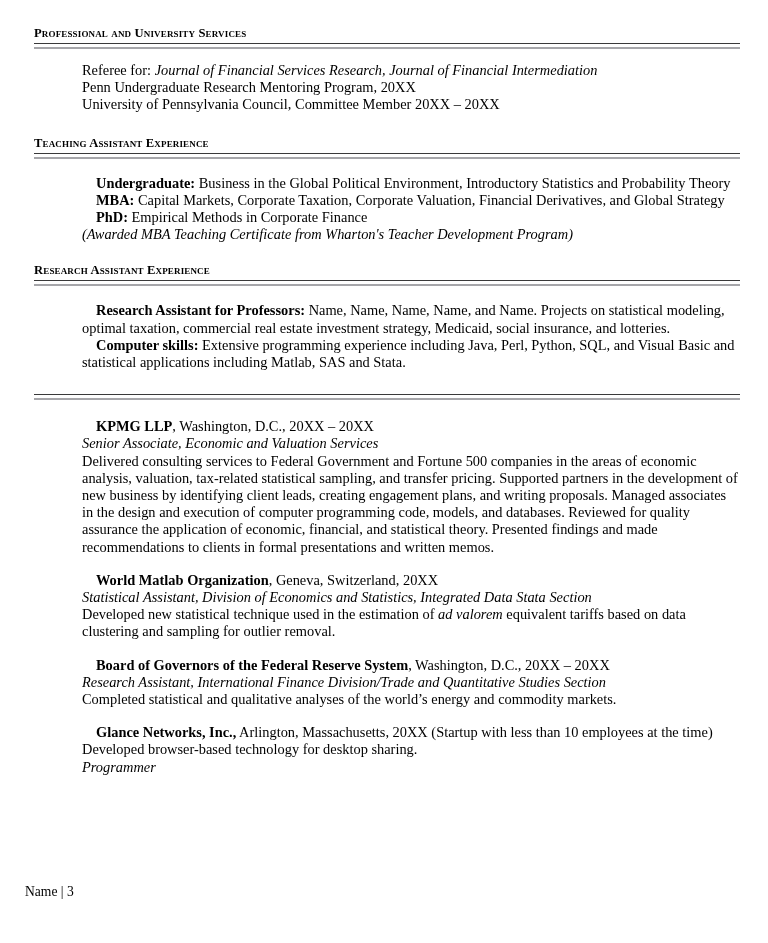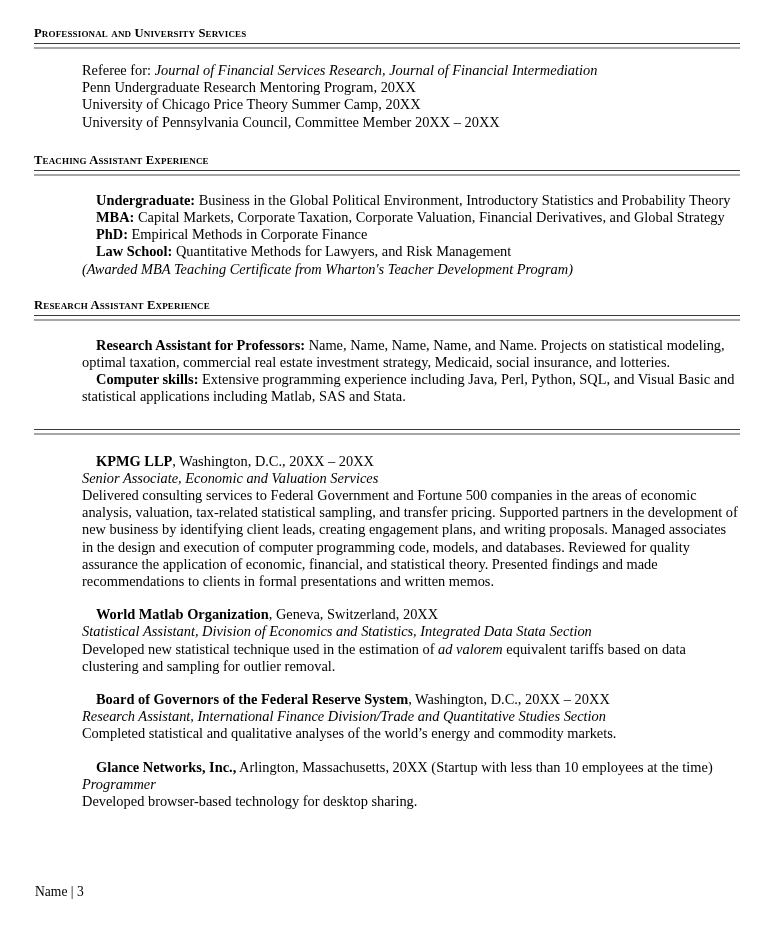--- a/index.html
+++ b/index.html
@@ -61,21 +61,21 @@
   i, .i { font-style: italic; }
 
   
   .sp-after-head   { height: 13px; }
   .sp-before-head  { height: 16px; }
   .entry-gap       { height: 16px; }
 
   
   .footer {
     position: absolute;
-    left: 35px;
+    left: 25px;
     top: 884px;
     font-size: 13.6px;
     line-height: 16px;
     color: #000;
   }
 
   .content {
     position: absolute;
     left: 34px;
     top: 26px;
@@ -88,36 +88,34 @@
 <div class="page">
   <div class="content">
 
     <div class="section">
       <div class="section-heading">Professional and University Services</div>
       <div class="rule"></div>
       <div class="sp-after-head"></div>
       <div class="block">
         <p><span>Referee for: </span><i>Journal of Financial Services Research, Journal of Financial Intermediation</i></p>
         <p>Penn Undergraduate Research Mentoring Program, 20XX</p>
-        <p>University of Chicago Price Theory Summer Camp, 20XX</p>
         <p>University of Pennsylvania Council, Committee Member 20XX – 20XX</p>
       </div>
     </div>
 
     <div class="sp-before-head" style="height:22px"></div>
 
     <div class="section">
       <div class="section-heading">Teaching Assistant Experience</div>
       <div class="rule"></div>
       <div class="sp-after-head" style="height:16px"></div>
       <div class="block">
         <p><b>Undergraduate:</b><span> Business in the Global Political Environment, Introductory Statistics and Probability Theory</span></p>
         <p><b>MBA:</b><span> Capital Markets, Corporate Taxation, Corporate Valuation, Financial Derivatives, and Global Strategy</span></p>
         <p><b>PhD:</b><span> Empirical Methods in Corporate Finance</span></p>
-        <p><b>Law School:</b><span> Quantitative Methods for Lawyers, and Risk Management</span></p>
         <p><i>(Awarded MBA Teaching Certificate from Wharton's Teacher Development Program)</i></p>
       </div>
     </div>
 
     <div class="sp-before-head" style="height:20px"></div>
 
     <div class="section">
       <div class="section-heading">Research Assistant Experience</div>
       <div class="rule"></div>
       <div class="sp-after-head" style="height:16px"></div>
@@ -152,21 +150,21 @@
       <div class="block">
         <p><b>Board of Governors of the Federal Reserve System</b><span>, Washington, D.C., 20XX – 20XX</span></p>
         <p><i>Research Assistant, International Finance Division/Trade and Quantitative Studies Section</i></p>
         <p><span>Completed statistical and qualitative analyses of the world’s energy and commodity markets.</span><i></i><span></span></p>
       </div>
 
       <div class="entry-gap"></div>
 
       <div class="block">
         <p><b>Glance Networks, Inc.,</b><span> Arlington, Massachusetts, 20XX (Startup with less than 10 employees at the time)</span></p>
+        <p><span>Developed browser-based technology for desktop sharing.</span><i></i><span></span></p>
         <p><i>Programmer</i></p>
-        <p><span>Developed browser-based technology for desktop sharing.</span><i></i><span></span></p>
       </div>
 
     </div>
   </div>
 
   <div class="footer">Name | 3</div>
 </div>
 
 </body></html>

